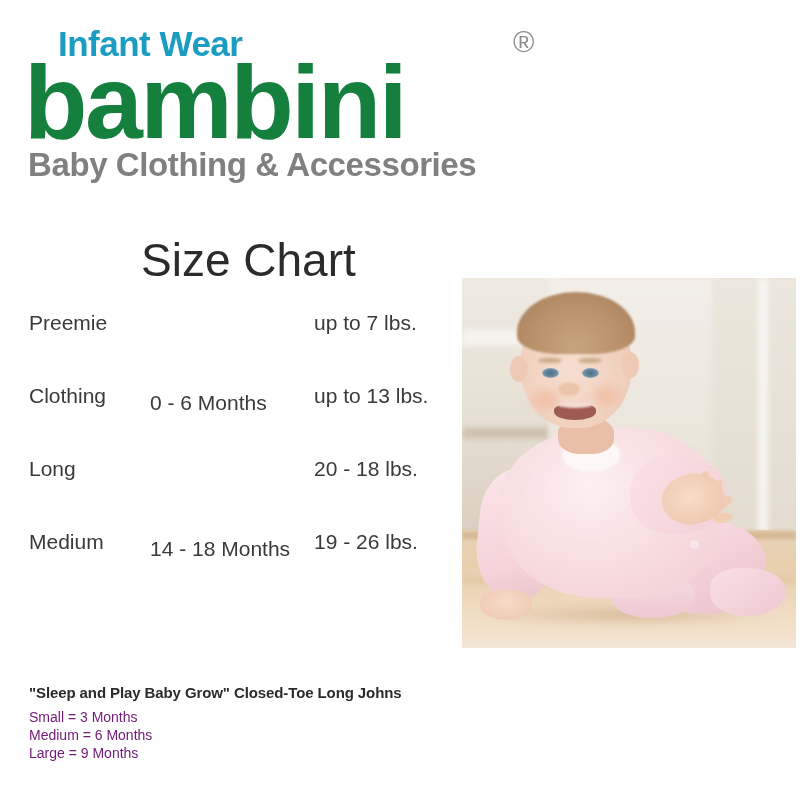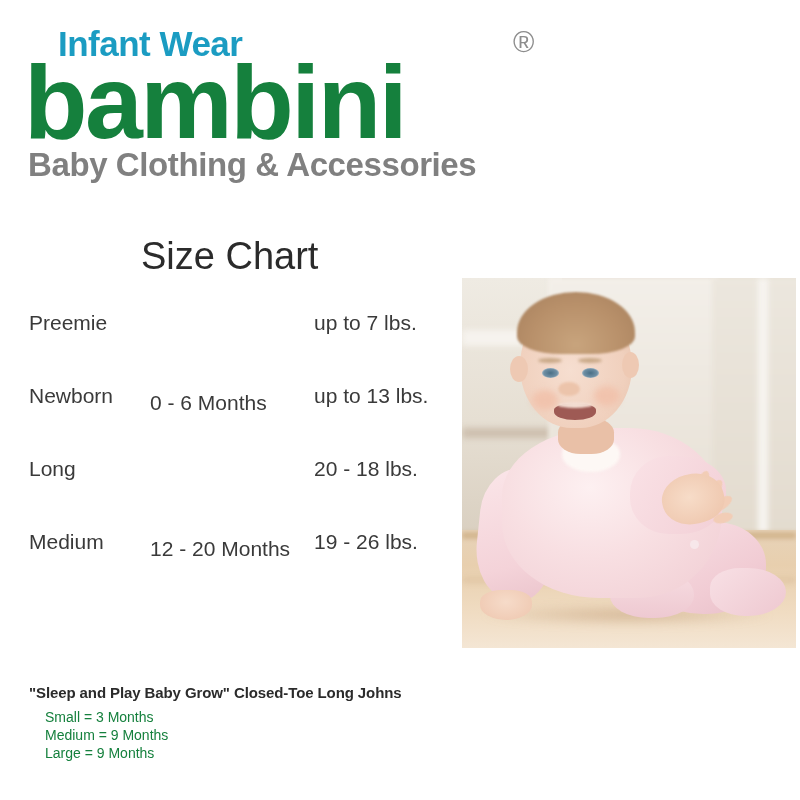--- a/index.html
+++ b/index.html
@@ -68,21 +68,21 @@
     letter-spacing: -0.4px;
     line-height: 1;
     white-space: nowrap;
   }
 
   
   #chart-title {
     position: absolute;
     left: 141px;
     top: 237px;
-    font-size: 38px;
+    font-size: 46px;
     color: #2b2b2b;
     letter-spacing: 0px;
     line-height: 1;
     white-space: nowrap;
   }
   #size-table {
     position: absolute;
     left: 0;
     top: 312px;
     width: 460px;
@@ -317,23 +317,23 @@
     top: 0;
     font-size: 15px;
     font-weight: bold;
     color: #2b2b2b;
     letter-spacing: -0.1px;
     line-height: 1;
     white-space: nowrap;
   }
   .footer-line {
     position: absolute;
-    left: 45px;
+    left: 29px;
     font-size: 14px;
-    color: #15803d;
+    color: #701a75;
     line-height: 1;
     white-space: nowrap;
   }
   #footer-l0 { top: 25px; }
   #footer-l1 { top: 43px; }
   #footer-l2 { top: 61px; }
 </style>
 </head>
 <body>
 
@@ -348,31 +348,31 @@
 
   <div id="chart-title">Size Chart</div>
 
   <div id="size-table">
     <div class="size-row">
       <span class="cell c1">Preemie</span>
       <span class="cell c2"></span>
       <span class="cell c3">up to 7 lbs.</span>
     </div>
     <div class="size-row">
-      <span class="cell c1">Newborn</span>
+      <span class="cell c1">Clothing</span>
       <span class="cell c2">0 - 6 Months</span>
       <span class="cell c3">up to 13 lbs.</span>
     </div>
     <div class="size-row">
       <span class="cell c1">Long</span>
       <span class="cell c3">20 - 18 lbs.</span>
     </div>
     <div class="size-row">
       <span class="cell c1">Medium</span>
-      <span class="cell c2">12 - 20 Months</span>
+      <span class="cell c2">14 - 18 Months</span>
       <span class="cell c3">19 - 26 lbs.</span>
     </div>
   </div>
 
   <div id="photo">
     <div class="ph" id="ph-wall-left"></div>
     <div class="ph" id="ph-wall-shelf"></div>
     <div class="ph" id="ph-wall-shelf2"></div>
     <div class="ph" id="ph-wall-mid"></div>
     <div class="ph" id="ph-wall-right"></div>
@@ -408,17 +408,17 @@
     <div class="ph" id="ph-cheek-l"></div>
     <div class="ph" id="ph-cheek-r"></div>
     <div class="ph" id="ph-nose"></div>
     <div class="ph" id="ph-mouth"></div>
     <div class="ph" id="ph-mouth-hl"></div>
   </div>
 
   <div id="footer">
     <div id="footer-heading">"Sleep and Play Baby Grow" Closed-Toe Long Johns</div>
     <div class="footer-line" id="footer-l0">Small = 3 Months</div>
-    <div class="footer-line" id="footer-l1">Medium = 9 Months</div>
+    <div class="footer-line" id="footer-l1">Medium = 6 Months</div>
     <div class="footer-line" id="footer-l2">Large =  9 Months</div>
   </div>
 
 </div>
 
 </body></html>

